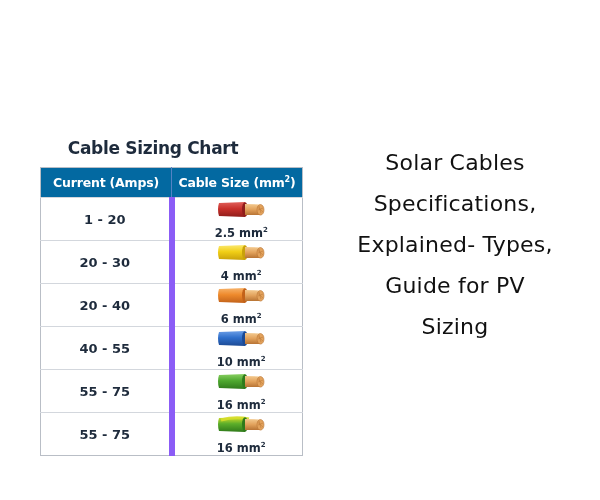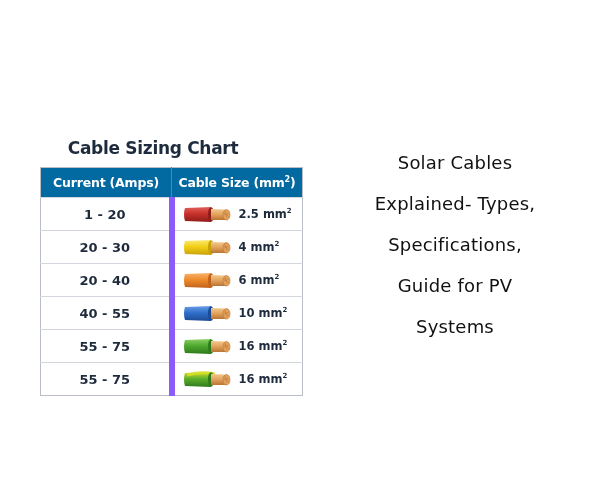--- a/index.html
+++ b/index.html
@@ -58,37 +58,38 @@
       font-weight: bold;
       color: #1e2b3c;
     }
     table.cable-table td:last-child { border-right: none; }
     td.current-cell { text-align: center; width: 131px; }
     td.size-cell { padding-left: 6px !important; }
     .size-inner {
       display: flex;
       align-items: center;
       gap: 6px;
+      flex-direction: column;
     }
     .size-label {
       font-size: 11.5px;
       font-weight: bold;
       color: #1e2b3c;
     }
     .size-label sup { font-size: 7px; }
     .wire { display: inline-block; width: 52px; height: 22px; }
 
     .headline {
       position: absolute;
       left: 322px;
       top: 142px;
       width: 266px;
       text-align: center;
       font-family: "DejaVu Sans", sans-serif;
-      font-size: 18px;
+      font-size: 22px;
       line-height: 41px;
       color: #111111;
       font-weight: normal;
       letter-spacing: 0.2px;
     }
     .headline span { display: block; white-space: nowrap; }
   </style>
 </head>
 <body>
 
@@ -269,17 +270,17 @@
         <span class="size-label"><span>16 mm</span><sup>2</sup></span>
       </div>
           </td>
         </tr>
       </tbody>
   </table>
 </div>
 
 <div class="headline">
   <span>Solar Cables</span>
+  <span>Specifications,</span>
   <span>Explained- Types,</span>
-  <span>Specifications,</span>
   <span>Guide for PV</span>
-  <span>Systems</span>
+  <span>Sizing</span>
 </div>
 
 </body></html>

